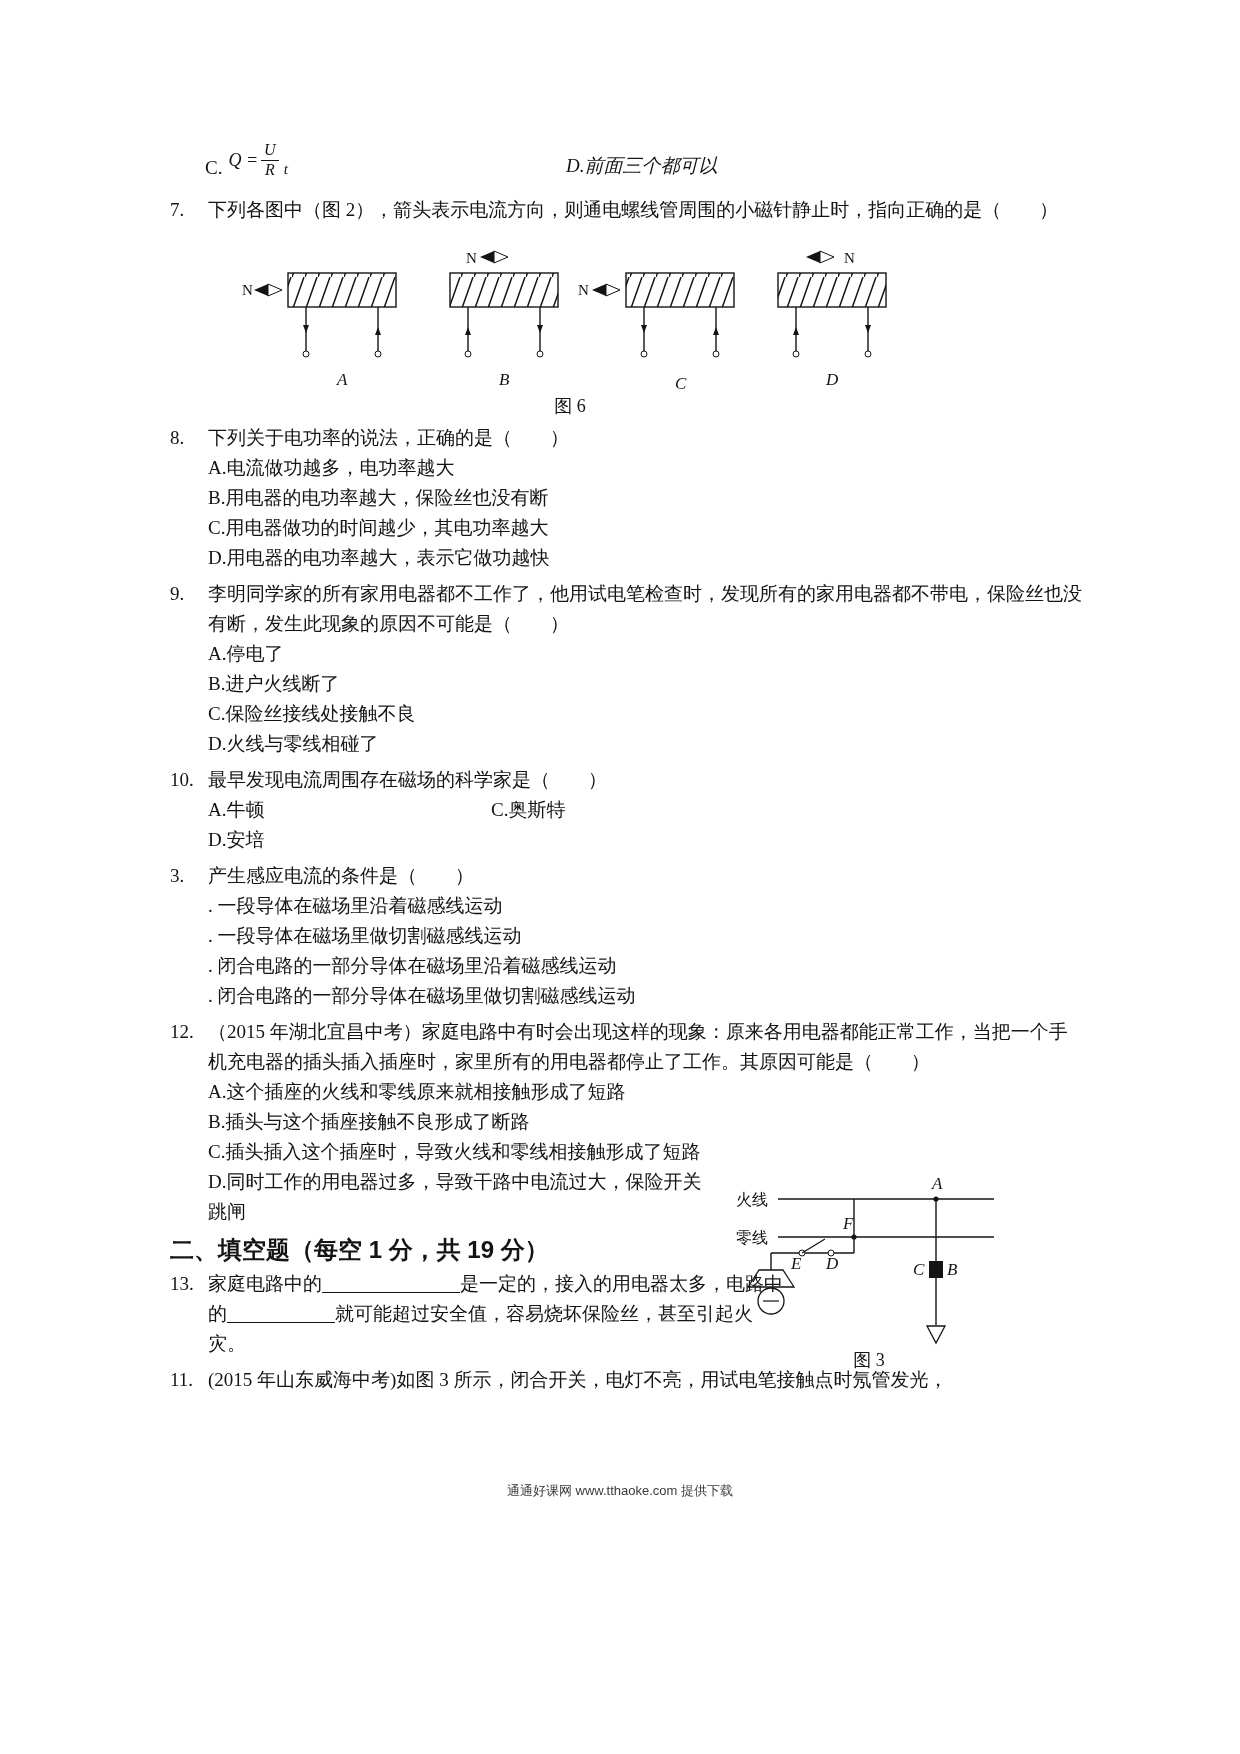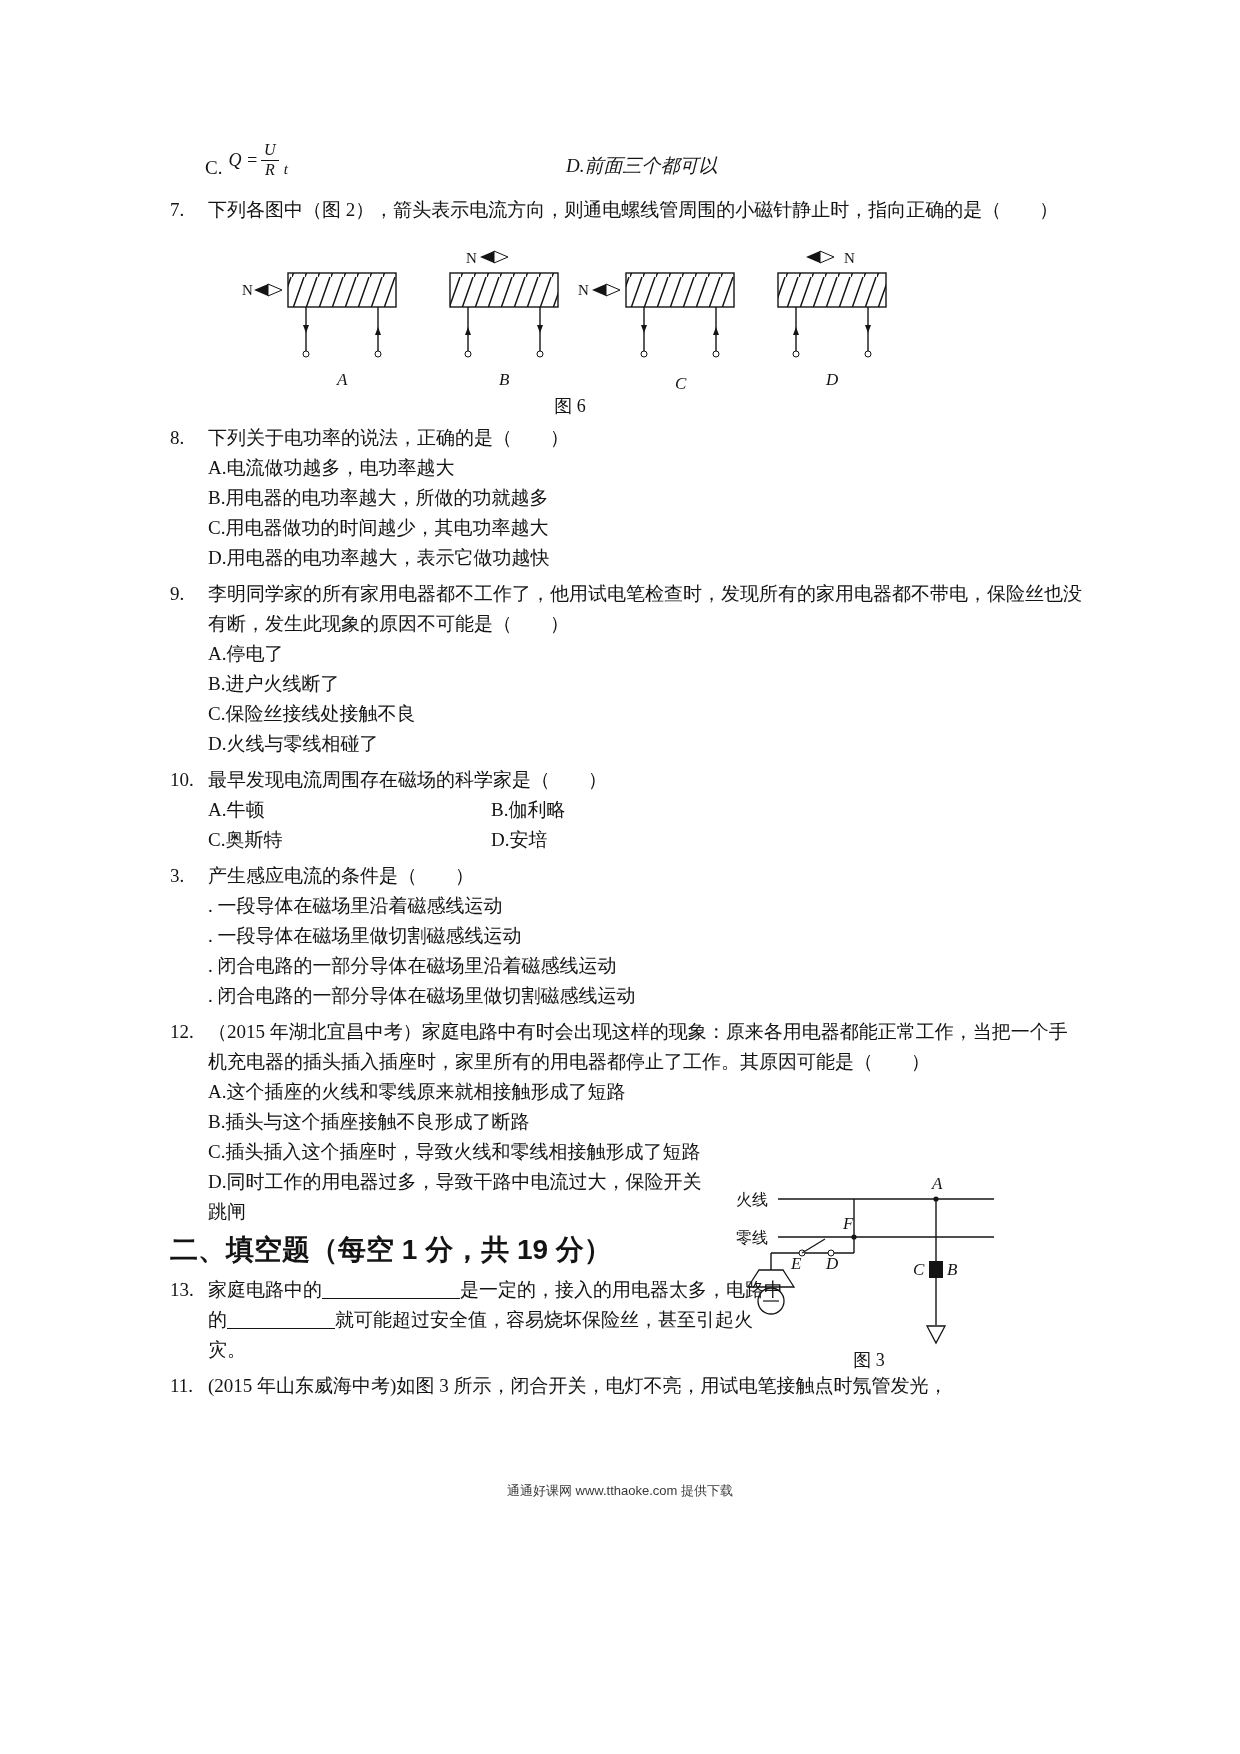--- a/index.html
+++ b/index.html
@@ -25,21 +25,21 @@
   .qnum { width:38px; flex:none; line-height:30px; }
   .qbody { flex:1; line-height:30px; }
   .opt { line-height:30px; }
   .opt-narrow { max-width:508px; }
   .opts-2col { display:grid; grid-template-columns:283px auto; }
 
   .fig2wrap { width:660px; margin:18px 0 4px 70px; text-align:center; }
   .fig2wrap svg { display:block; }
   .fig-caption { line-height:26px; font-size:18px; }
 
-  .section-title { font-weight:bold; font-size:28px; line-height:34px; margin-bottom:8px; font-family:"Liberation Sans","DejaVu Sans",sans-serif; }
+  .section-title { font-weight:bold; font-size:24px; line-height:34px; margin-bottom:2px; font-family:"Liberation Sans","DejaVu Sans",sans-serif; }
 
   .blank { display:inline-block; border-bottom:1.4px solid #141414; height:20px; vertical-align:-3px; }
   .blank1 { width:138px; }
   .blank2 { width:108px; }
   .qbody-narrow { max-width:575px; }
 
   .fig3wrap { position:absolute; left:736px; top:1175px; width:266px; text-align:center; }
   .fig3wrap svg { display:block; }
 
   .footer { position:absolute; left:0; right:0; top:1482px; text-align:center; font-size:13px; color:#3a3a3a; font-family:"Liberation Sans","DejaVu Sans",sans-serif; }
@@ -140,21 +140,21 @@
         </g>
       </svg>
       <div class="fig-caption">图 6</div>
     </div>
 
     <div class="question">
       <span class="qnum">8.</span>
       <div class="qbody">
         <div>下列关于电功率的说法，正确的是（　　）</div>
         <div class="opt">A.电流做功越多，电功率越大</div>
-        <div class="opt">B.用电器的电功率越大，所做的功就越多</div>
+        <div class="opt">B.用电器的电功率越大，保险丝也没有断</div>
         <div class="opt">C.用电器做功的时间越少，其电功率越大</div>
         <div class="opt">D.用电器的电功率越大，表示它做功越快</div>
       </div>
     </div>
 
     <div class="question">
       <span class="qnum">9.</span>
       <div class="qbody">
         <div>李明同学家的所有家用电器都不工作了，他用试电笔检查时，发现所有的家用电器都不带电，保险丝也没有断，发生此现象的原因不可能是（　　）</div>
         <div class="opt">A.停电了</div>
@@ -163,21 +163,20 @@
         <div class="opt">D.火线与零线相碰了</div>
       </div>
     </div>
 
     <div class="question">
       <span class="qnum">10.</span>
       <div class="qbody">
         <div>最早发现电流周围存在磁场的科学家是（　　）</div>
         <div class="opts-2col">
           <div class="opt">A.牛顿</div>
-          <div class="opt">B.伽利略</div>
           <div class="opt">C.奥斯特</div>
           <div class="opt">D.安培</div>
         </div>
       </div>
     </div>
 
     <div class="question">
       <span class="qnum">3.</span>
       <div class="qbody">
         <div>产生感应电流的条件是（　　）</div>

